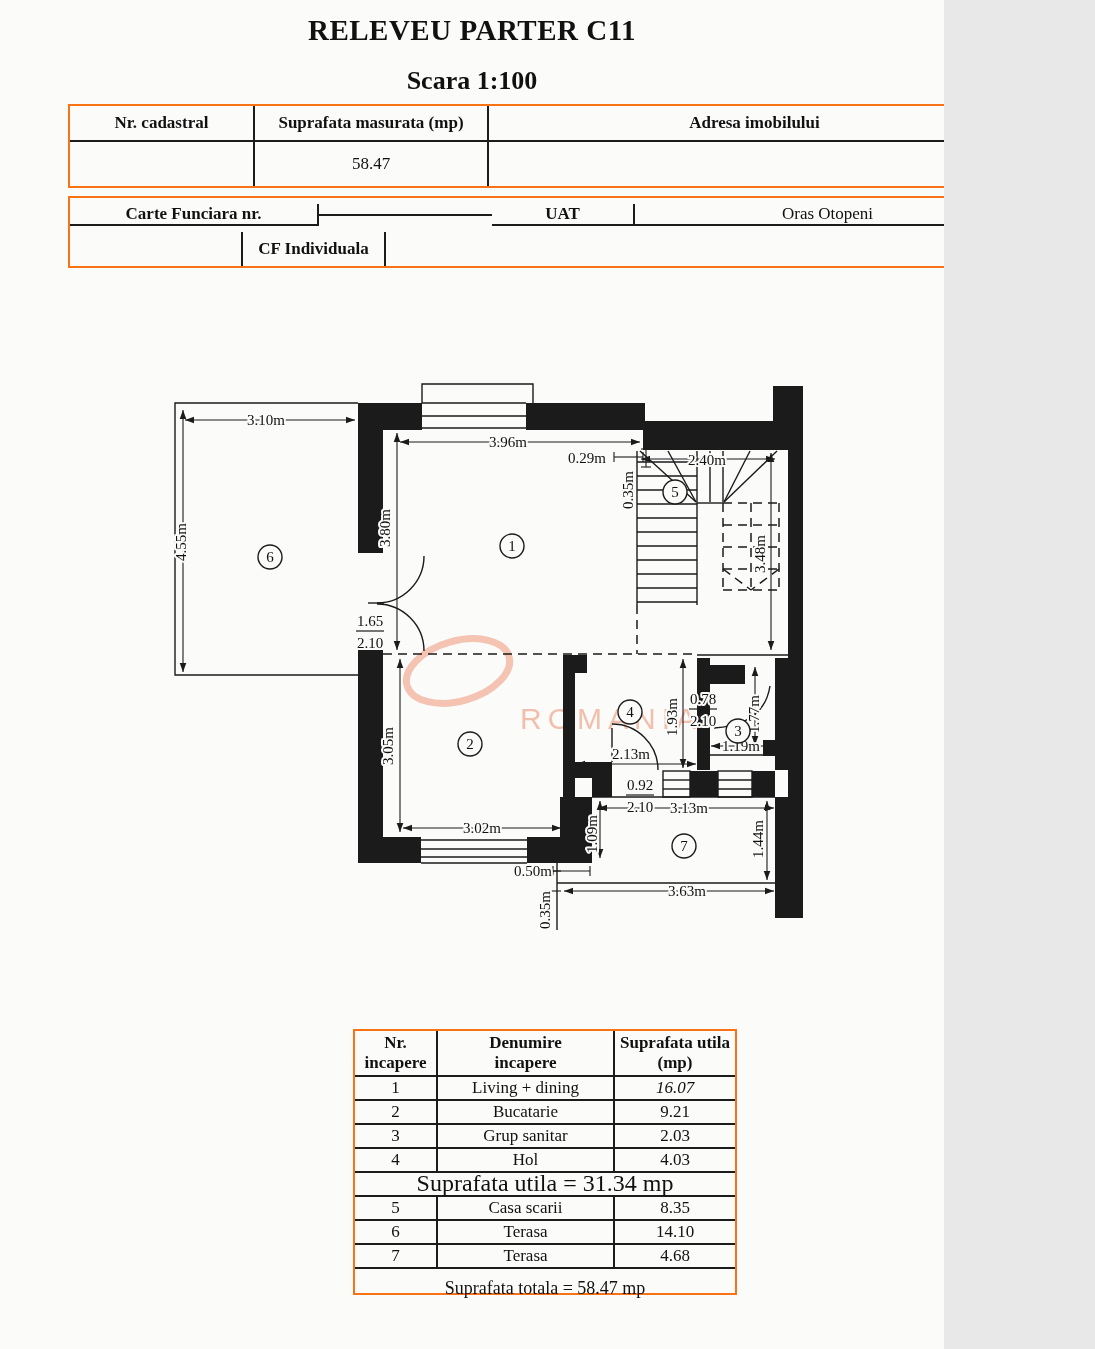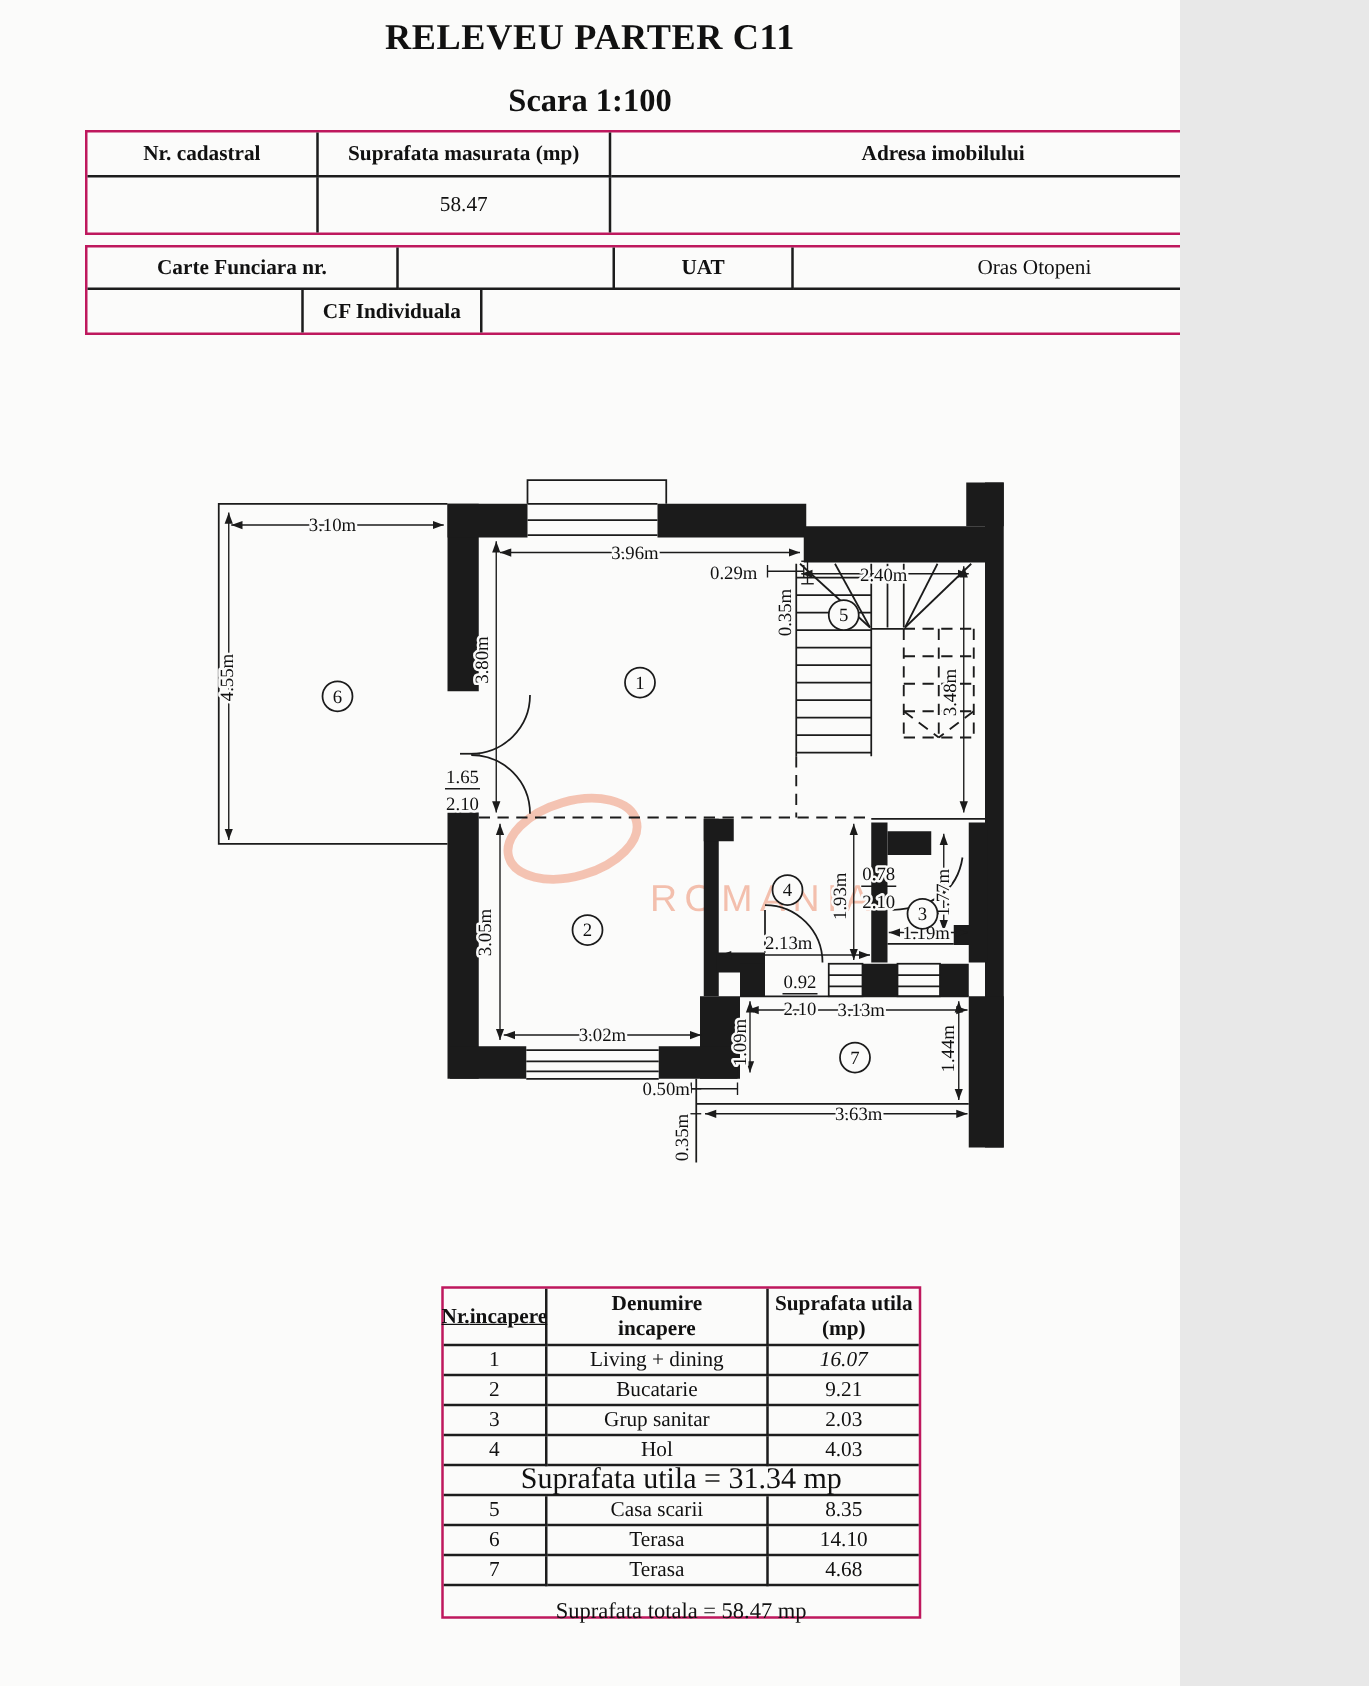--- a/index.html
+++ b/index.html
@@ -2,21 +2,21 @@
 <html><head>
 <meta charset="utf-8">
 <style>
   html,body{margin:0;padding:0;background:#e8e8e8;}
   #page{position:relative;width:944px;height:1349px;background:#fbfbfa;overflow:hidden;
         font-family:"Liberation Serif",serif;color:#111;}
   .title{position:absolute;left:0;top:14px;width:100%;text-align:center;
          font-size:29px;font-weight:bold;letter-spacing:.5px;}
   .subtitle{position:absolute;left:0;top:66px;width:100%;text-align:center;
          font-size:26px;font-weight:600;}
-  .tbl{position:absolute;border:2px solid #be185d;box-sizing:border-box;background:transparent;}
+  .tbl{position:absolute;border:2px solid #f97316;box-sizing:border-box;background:transparent;}
   .row{display:flex;box-sizing:border-box;}
   .cell{box-sizing:border-box;border-right:2px solid #1c1c1c;border-bottom:2px solid #1c1c1c;
         display:flex;align-items:center;justify-content:center;text-align:center;
         font-size:17px;line-height:1.15;}
   .cell:last-child{border-right:none;}
   .row:last-child .cell{border-bottom:none;}
   .bold{font-weight:bold;}
   
   svg .dim{font-family:"Liberation Serif",serif;font-size:15px;fill:#111;
            paint-order:stroke;stroke:#fbfbfa;stroke-width:4px;stroke-linejoin:round;}
@@ -39,21 +39,21 @@
       <div class="cell bold" style="flex:1;">Adresa imobilului</div>
     </div>
     <div class="row" style="height:44px;">
       <div class="cell" style="width:185px;"></div>
       <div class="cell" style="width:234px;">58.47</div>
       <div class="cell" style="flex:1;"></div>
     </div>
   </div>
 
   <div class="tbl" style="left:68px;top:196px;width:954px;height:72px;">
-    <div class="row" style="height:34px;">
+    <div class="row" style="height:34px;align-items:center;">
       <div class="cell bold" style="width:249px;">Carte Funciara nr.</div>
       <div class="cell" style="width:173px;"></div>
       <div class="cell bold" style="width:143px;">UAT</div>
       <div class="cell" style="flex:1;">Oras Otopeni</div>
     </div>
     <div class="row" style="height:34px;">
       <div class="cell" style="width:173px;"></div>
       <div class="cell bold" style="width:143px;">CF Individuala</div>
       <div class="cell" style="flex:1;"></div>
     </div>
@@ -267,21 +267,21 @@
         </g>
       <g>
           <circle cx="684" cy="846" r="12" fill="#fbfbfa" stroke="#1b1b1b" stroke-width="1.4"></circle>
           <text class="roomnum" x="684" y="851" text-anchor="middle">7</text>
         </g>
     </g>
   </svg>
 
   <div class="tbl" style="left:353px;top:1029px;width:384px;">
     <div class="row" style="height:46px;">
-      <div class="cell bold" style="width:83px;flex-direction:row;text-decoration:underline;">
+      <div class="cell bold" style="width:83px;flex-direction:column;">
         <span>Nr.</span>
         <span>incapere</span>
       </div>
       <div class="cell bold" style="width:177px;flex-direction:column;">
         <span>Denumire</span>
         <span>incapere</span>
       </div>
       <div class="cell bold" style="flex:1;flex-direction:column;">
         <span>Suprafata utila</span>
         <span>(mp)</span>

